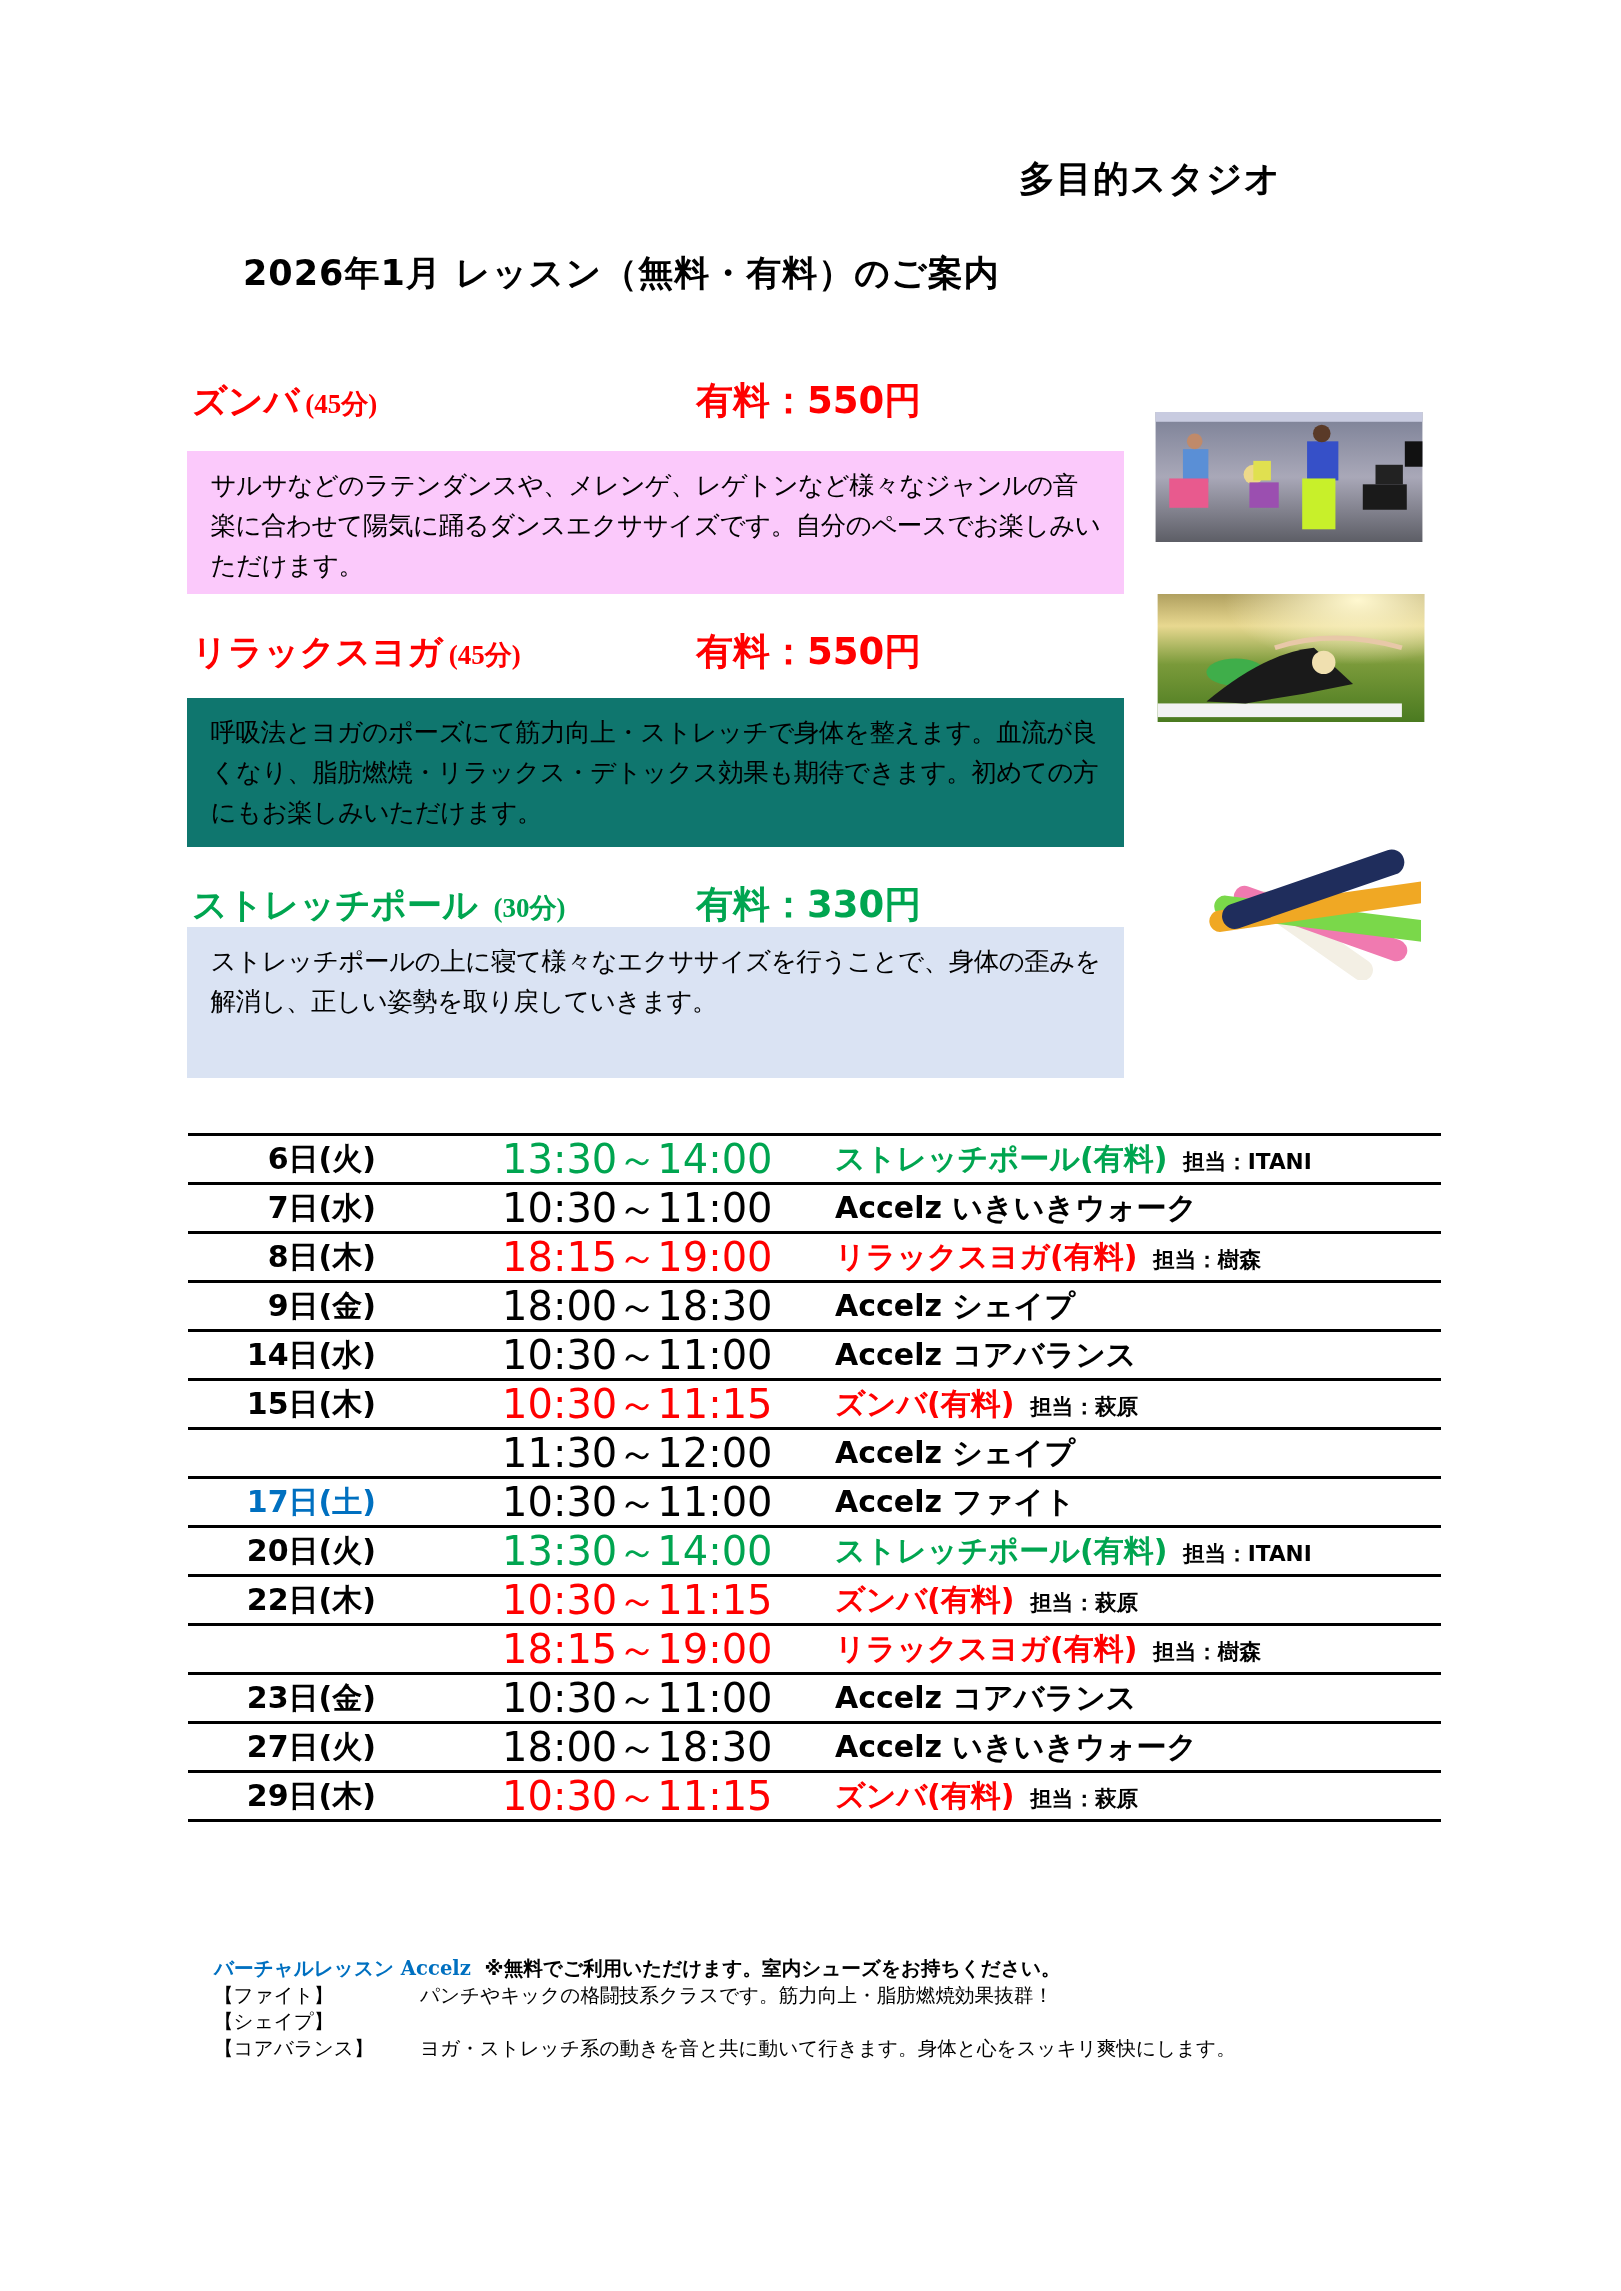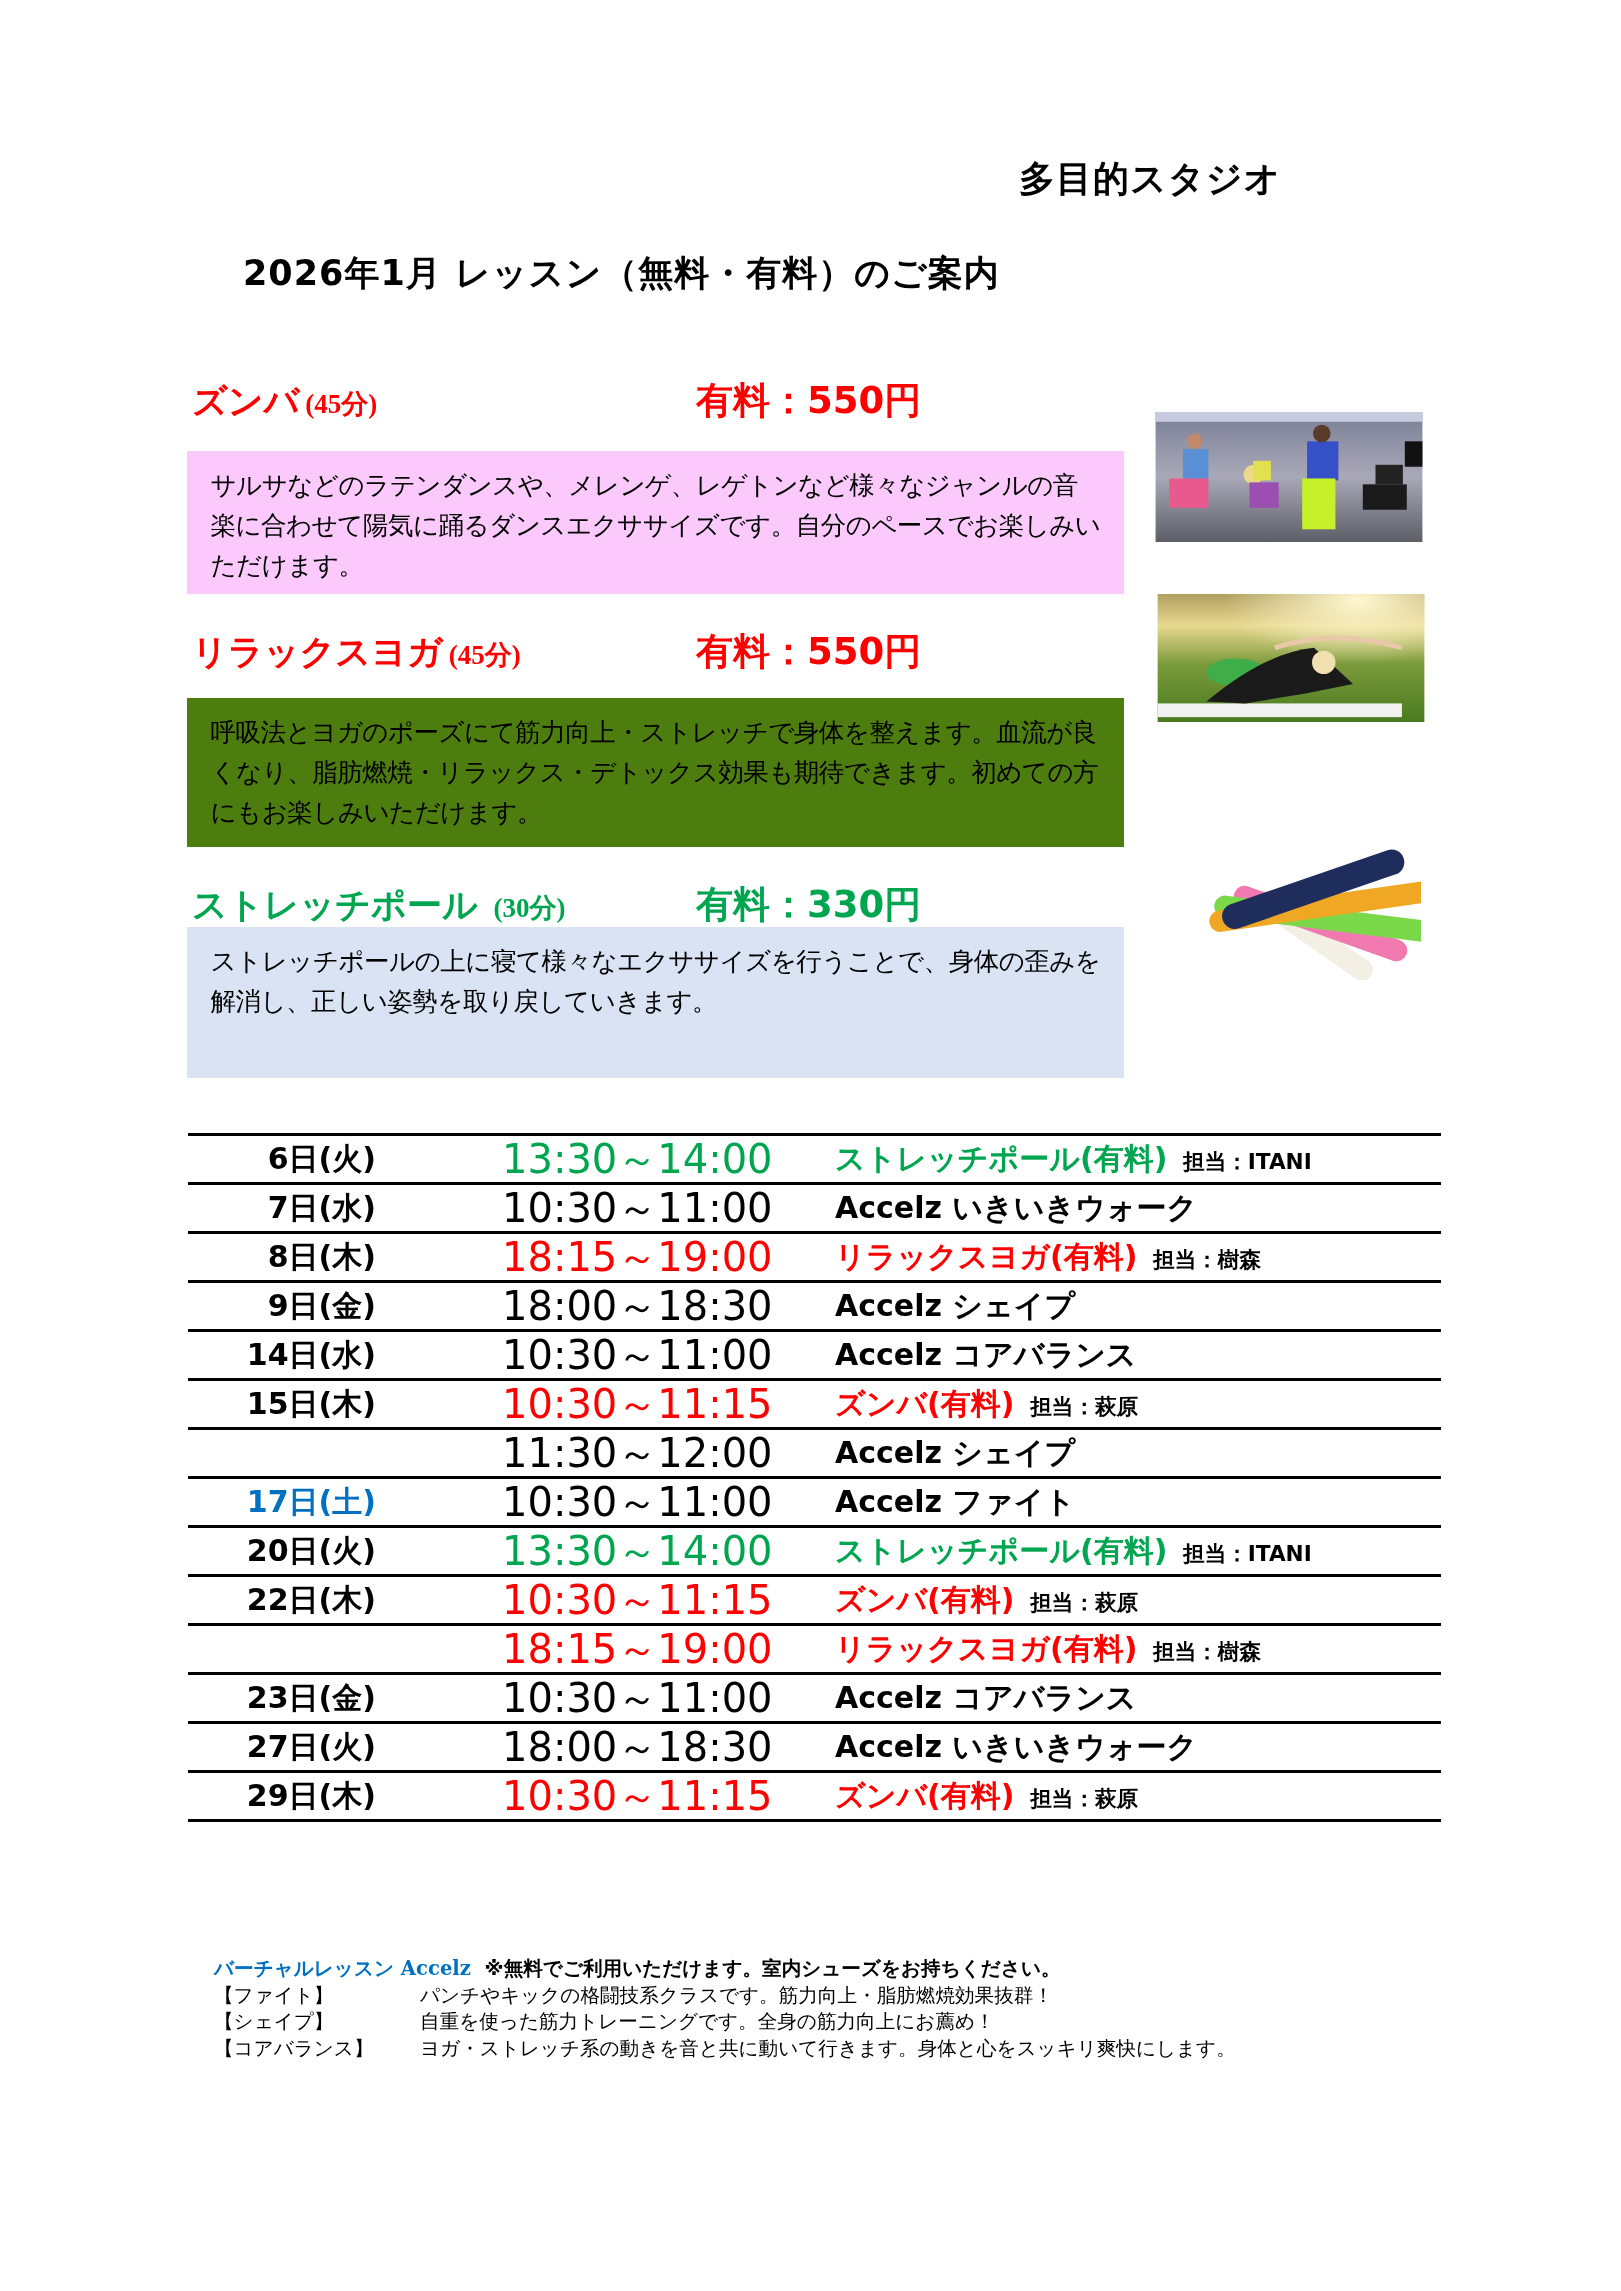--- a/index.html
+++ b/index.html
@@ -81,21 +81,21 @@
     <rect x="225" y="54" width="28" height="20" fill="#222"></rect>
     <rect x="212" y="74" width="45" height="26" fill="#1a1a1a"></rect>
     <rect x="255" y="30" width="18" height="26" fill="#111"></rect>
   </svg>
 </div>
 
 <div class="abs lesson-head" style="left:192px; top:629px; color:#ff0000;">
   <span>リラックスヨガ</span><span class="dur">(45分)</span>
 </div>
 <div class="abs price" style="left:696px; top:627px; color:#ff0000;">有料：550円</div>
-<div class="abs desc-box" style="top:698px; height:149px; background:#4d7c0f;">呼吸法とヨガのポーズにて筋力向上・ストレッチで身体を整えます。血流が良くなり、脂肪燃焼・リラックス・デトックス効果も期待できます。初めての方にもお楽しみいただけます。</div>
+<div class="abs desc-box" style="top:698px; height:149px; background:#0f766e;">呼吸法とヨガのポーズにて筋力向上・ストレッチで身体を整えます。血流が良くなり、脂肪燃焼・リラックス・デトックス効果も期待できます。初めての方にもお楽しみいただけます。</div>
 <div class="abs photo" style="left:1157px; top:594px; width:268px; height:128px;">
   <svg width="268" height="128" viewBox="0 0 273 131">
     <defs>
       <linearGradient id="ybg" x1="0" y1="0" x2="0" y2="1">
         <stop offset="0" stop-color="#b0a060"></stop>
           <stop offset="0.25" stop-color="#e8d890"></stop>
           <stop offset="0.55" stop-color="#7a9a3a"></stop>
           <stop offset="1" stop-color="#4a7a20"></stop>
       </linearGradient>
       <radialGradient id="sun" cx="0.75" cy="0.05" r="0.5">
@@ -242,20 +242,19 @@
 <div class="abs footer">
   <div class="head">
     <span class="brand">バーチャルレッスン Accelz</span>&nbsp;&nbsp;<span>※無料でご利用いただけます。室内シューズをお持ちください。</span>
   </div>
   <div class="frow">
     <span class="fkey">【ファイト】</span>
     <span>パンチやキックの格闘技系クラスです。筋力向上・脂肪燃焼効果抜群！</span>
   </div>
   <div class="frow">
     <span class="fkey">【シェイプ】</span>
-    <span>自重を使った筋力トレーニングです。全身の筋力向上にお薦め！</span>
   </div>
   <div class="frow">
     <span class="fkey">【コアバランス】</span>
     <span>ヨガ・ストレッチ系の動きを音と共に動いて行きます。身体と心をスッキリ爽快にします。</span>
   </div>
 </div>
 
 
 </body></html>

